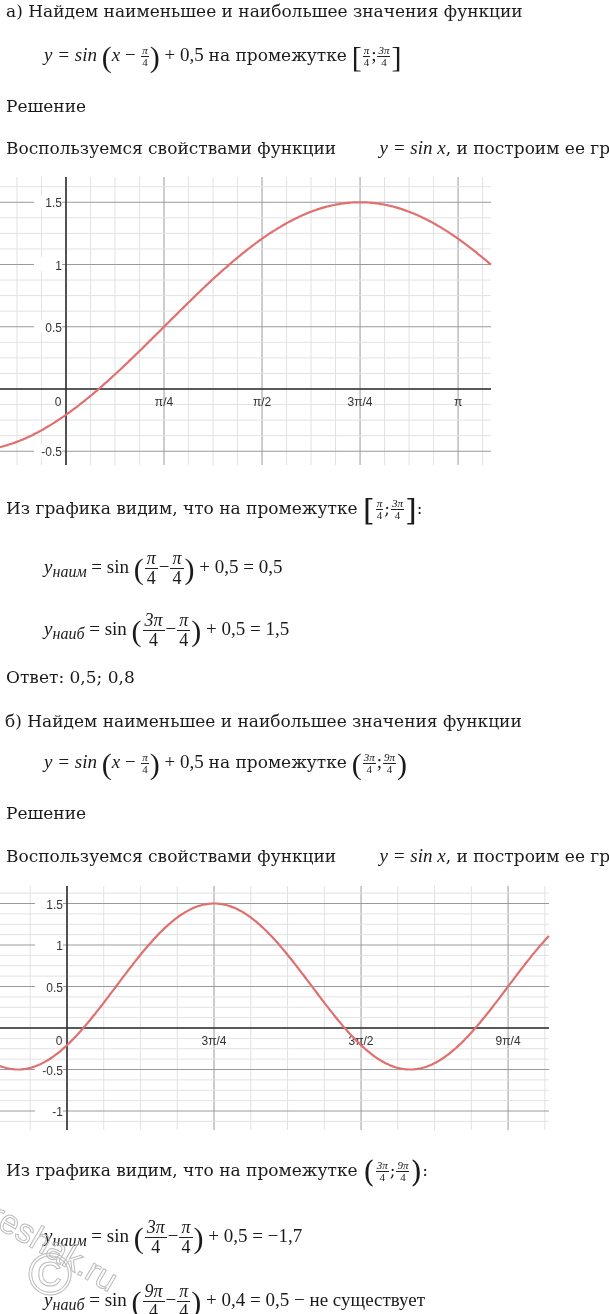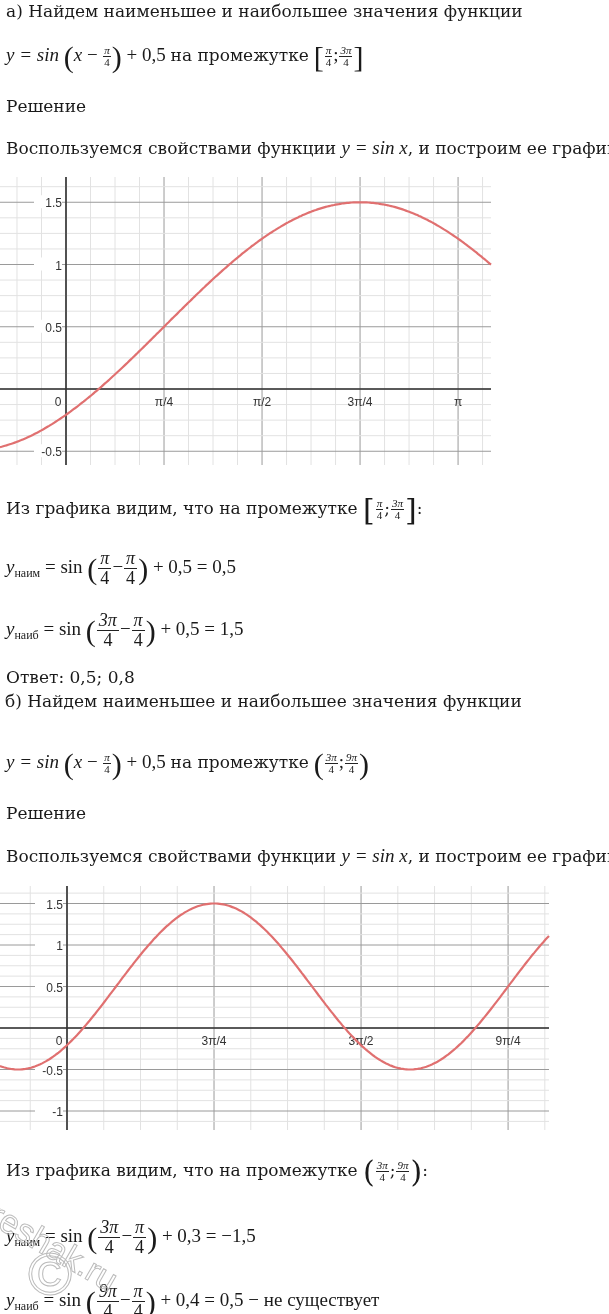--- a/index.html
+++ b/index.html
@@ -1,29 +1,29 @@
 <!DOCTYPE html>
 <html><head>
 <meta charset="utf-8">
 <style>
   html,body{margin:0;padding:0;background:#fff;}
   body{width:609px;height:1314px;position:relative;overflow:hidden;
     font-family:"DejaVu Serif","Liberation Serif",serif;color:#1a1a1a;}
   .line{position:absolute;left:6px;font-size:17px;white-space:nowrap;line-height:22px;}
-  .math{font-family:"Liberation Serif","DejaVu Serif",serif;font-size:19px;}
+  .math{font-family:"Liberation Serif","DejaVu Serif",serif;font-size:19px;margin-left:38px;}
   .it{font-style:italic;}
   .frac{display:inline-block;vertical-align:middle;text-align:center;font-size:11px;line-height:11px;margin:0 1px;}
   .frac .num{display:block;border-bottom:1px solid #222;padding:0 1px;font-style:italic;}
   .frac .den{display:block;}
   .fracL{display:inline-block;vertical-align:middle;text-align:center;font-size:18px;line-height:19px;margin:0 1px;}
   .fracL .num{display:block;border-bottom:1px solid #222;padding:0 2px;font-style:italic;}
   .fracL .den{display:block;}
   .paren{font-size:30px;vertical-align:middle;font-weight:100;line-height:20px;}
   .bracket{font-size:30px;vertical-align:middle;line-height:20px;}
-  sub{font-size:12px;vertical-align:-4px;}
+  sub{font-size:16px;vertical-align:-4px;font-style:italic;}
   svg.graph{position:absolute;left:0;}
   .axlbl{font-family:"Liberation Sans","DejaVu Sans",sans-serif;font-size:12px;fill:#333;}
   .wm{position:absolute;font-family:"Liberation Sans",sans-serif;color:transparent;
       -webkit-text-stroke:1px #bbb;font-size:34px;}
 </style>
 </head>
 <body>
 
 <div class="line" style="top:0px;">а) Найдем наименьшее и наибольшее значения функции</div>
 
@@ -170,21 +170,21 @@
 
 <div class="line math" style="top:611px;">
   <span class="it">y</span><sub>наиб</sub>
   <span>= sin</span>
   <span class="paren">(</span><span class="fracL"><span class="num">3π</span><span class="den">4</span></span><span>−</span><span class="fracL"><span class="num">π</span><span class="den">4</span></span><span class="paren">)</span>
   <span>+ 0,5 = 1,5</span>
 </div>
 
 <div class="line" style="top:666px;">Ответ:  0,5; 0,8</div>
 
-<div class="line" style="top:690px;left:5px;">б) Найдем наименьшее и наибольшее значения функции</div>
+<div class="line" style="top:710px;left:5px;">б) Найдем наименьшее и наибольшее значения функции</div>
 
 <div class="line math" style="top:751px;">
   <span class="it">y = sin</span>
   <span class="paren">(</span><span class="it">x</span>
   <span>−</span>
   <span class="frac"><span class="num">π</span><span class="den">4</span></span><span class="paren">)</span>
   <span>+ 0,5</span>
   <span style="font-family:'DejaVu Serif',serif;font-size:17px;">на промежутке</span>
   <span class="paren">(</span><span class="frac"><span class="num">3π</span><span class="den">4</span></span><span>;</span><span class="frac"><span class="num">9π</span><span class="den">4</span></span><span class="paren">)</span>
 </div>
@@ -198,21 +198,21 @@
 
 <div class="line" style="top:1159px;">
   <span>Из графика видим, что на промежутке</span>
   <span class="paren">(</span><span class="frac math"><span class="num">3π</span><span class="den">4</span></span><span>;</span><span class="frac math"><span class="num">9π</span><span class="den">4</span></span><span class="paren">)</span><span>:</span>
 </div>
 
 <div class="line math" style="top:1218px;">
   <span class="it">y</span><sub>наим</sub>
   <span>= sin</span>
   <span class="paren">(</span><span class="fracL"><span class="num">3π</span><span class="den">4</span></span><span>−</span><span class="fracL"><span class="num">π</span><span class="den">4</span></span><span class="paren">)</span>
-  <span>+ 0,3 = −1,5</span>
+  <span>+ 0,5 = −1,7</span>
 </div>
 
 <div class="line math" style="top:1282px;">
   <span class="it">y</span><sub>наиб</sub>
   <span>= sin</span>
   <span class="paren">(</span><span class="fracL"><span class="num">9π</span><span class="den">4</span></span><span>−</span><span class="fracL"><span class="num">π</span><span class="den">4</span></span><span class="paren">)</span>
   <span>+ 0,4 = 0,5 − не существует</span>
 </div>
 
 <div class="wm" style="left:2px;top:1195px;transform:rotate(30deg);transform-origin:left top;">reshak.ru</div>

